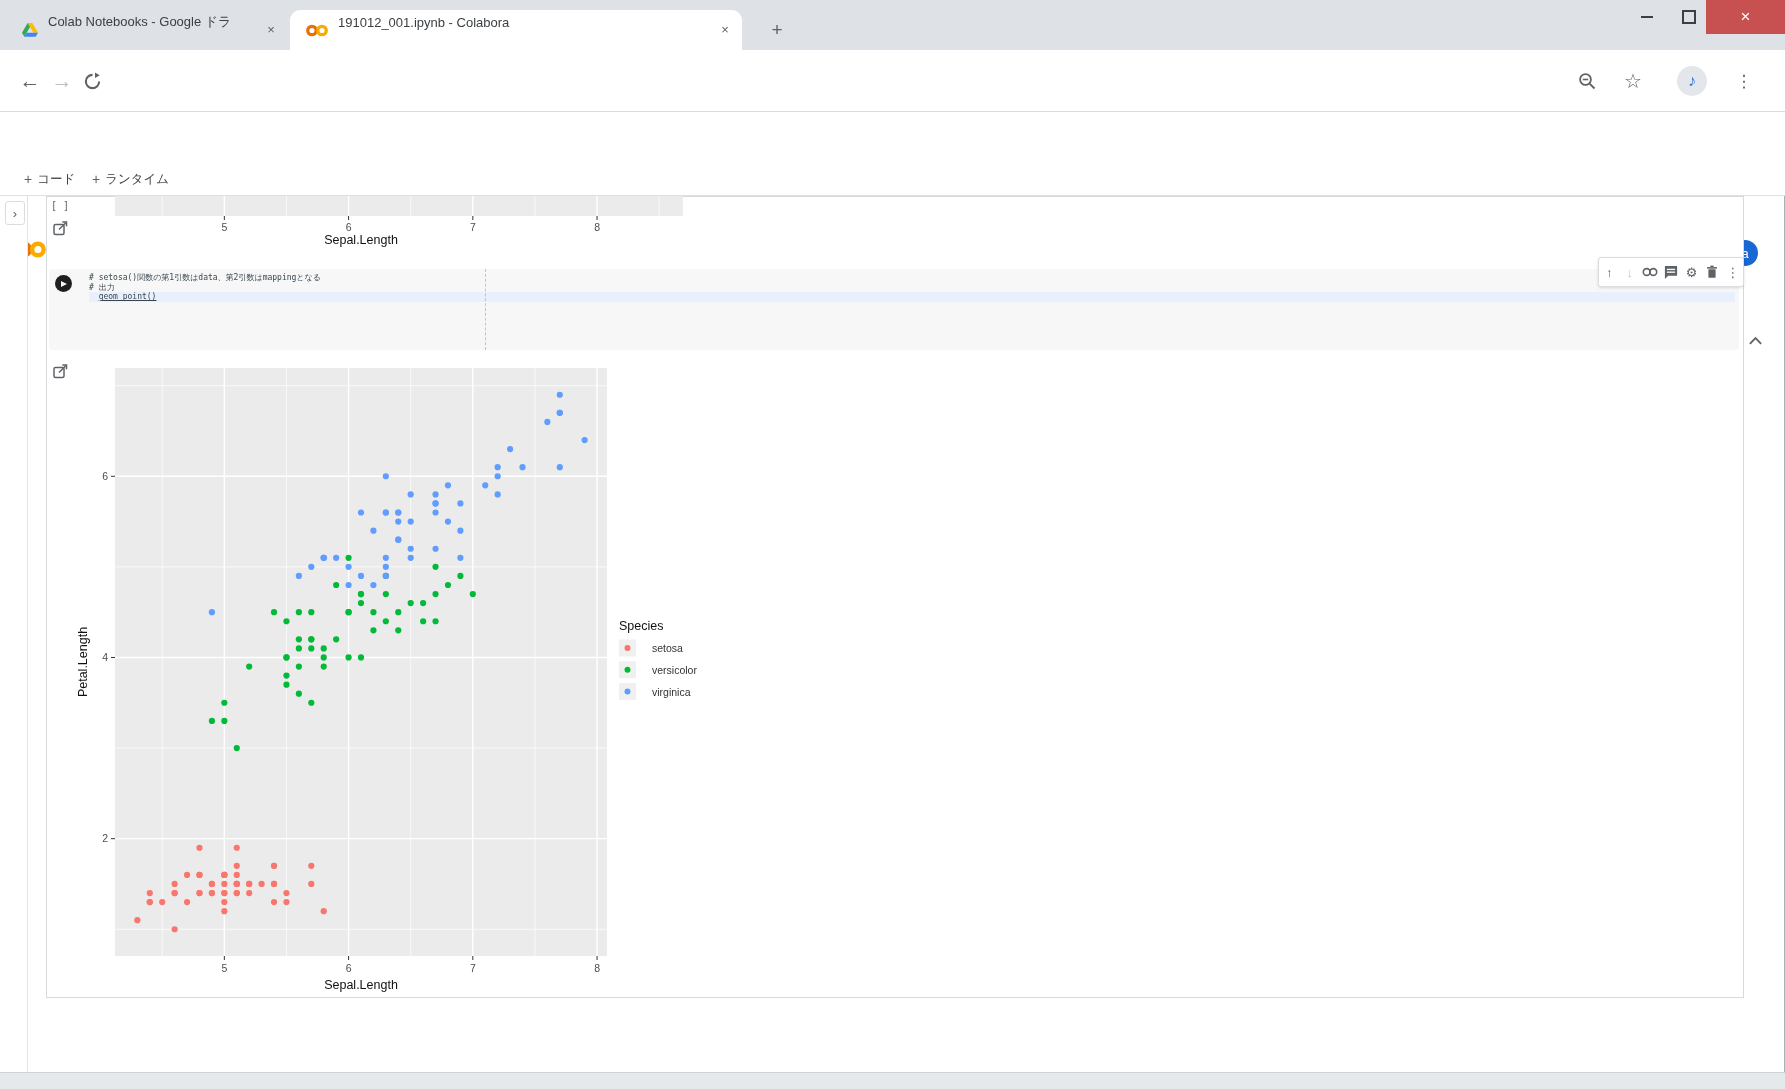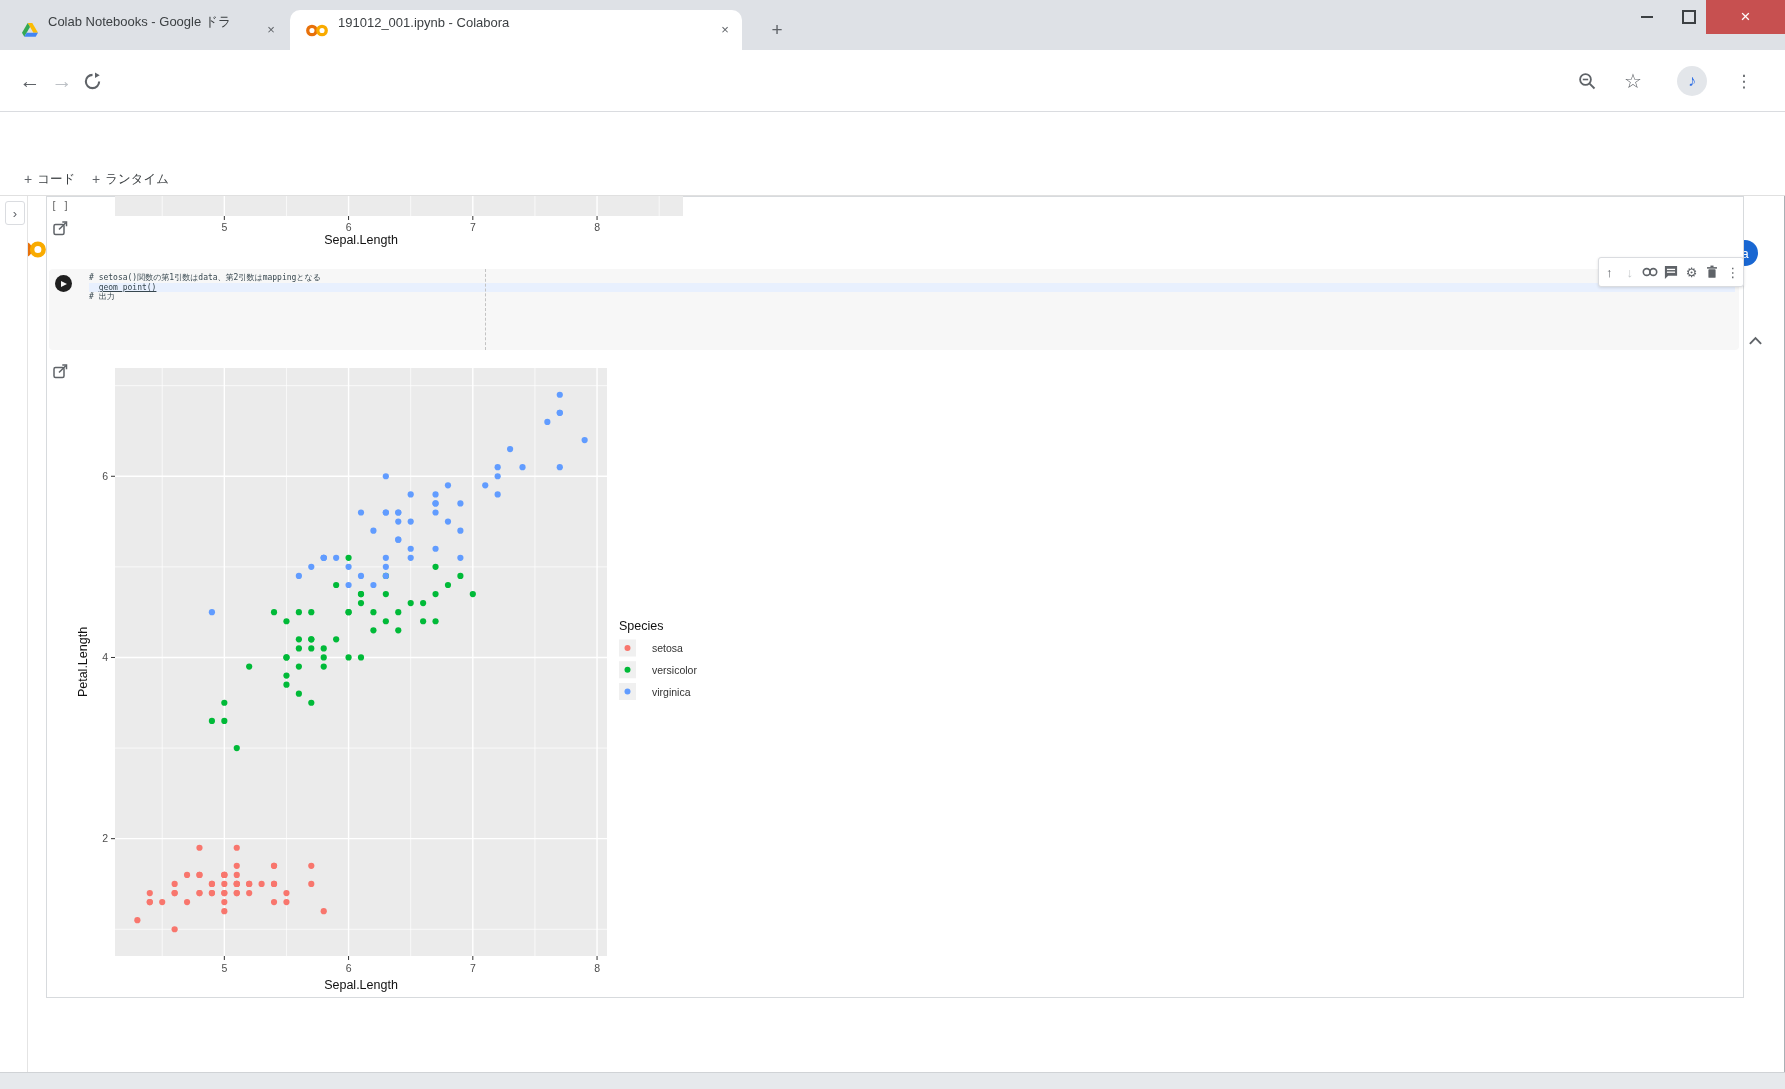--- a/index.html
+++ b/index.html
@@ -259,22 +259,22 @@
         <text x="521.060606060606" y="35" text-anchor="middle" font-size="10.5px" fill="#4d4d4d">8</text>
         <text x="285" y="48" text-anchor="middle" font-size="12.5px" fill="#111">Sepal.Length</text>
       </svg>
 
     <div class="codecell">
       <div class="playbtn">
           <div class="playtri"></div>
         </div>
       <div id="code-lines">
           <div class="code-line"># setosa()関数の第1引数はdata、第2引数はmappingとなる</div>
+          <div class="code-line"># 出力</div>
           <div class="code-line hl">  <span class="u">geom_point()</span></div>
-          <div class="code-line"># 出力</div>
         </div>
       <div class="guide"></div>
     </div>
 
     <div class="celltoolbar">
       <span class="ctb">↑</span>
       <span class="ctb dis">↓</span>
       <span class="ctb">
         <svg width="16" height="10" viewBox="0 0 16 10">
             <circle cx="4.7" cy="5" r="3.4" fill="none" stroke="#5f6368" stroke-width="1.6"></circle>

